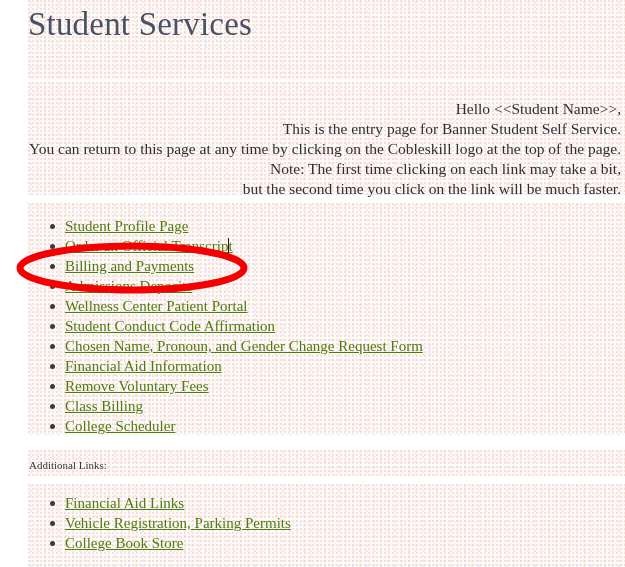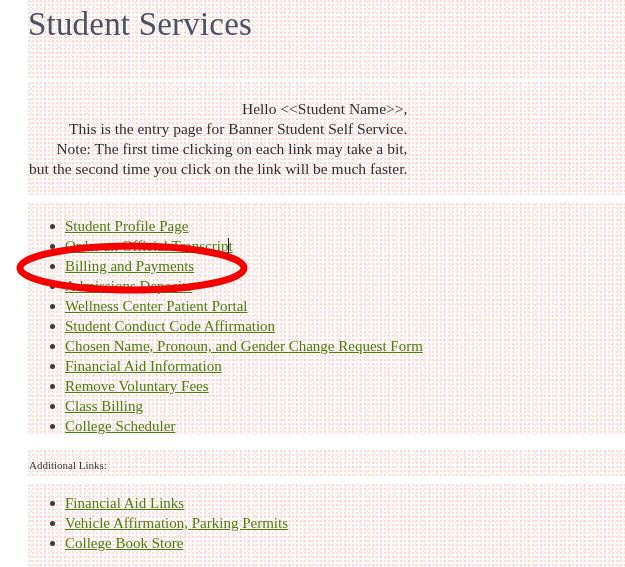--- a/index.html
+++ b/index.html
@@ -151,20 +151,21 @@
 <div class="texture" id="band-add-hdr"></div>
 <div class="texture" id="band-add-lnk"></div>
 
 <div class="content">
 
   <h1 class="page-title">Student Services</h1>
 
   <p class="intro">
     <span class="line">Hello &lt;&lt;Student Name&gt;&gt;,</span>
     <span class="line">This is the entry page for Banner Student Self Service.</span>
+    <span class="line">You can return to this page at any time by clicking on the Cobleskill logo at the top of the page.</span>
     <span class="line">Note: The first time clicking on each link may take a bit,</span>
     <span class="line">but the second time you click on the link will be much faster.</span>
   </p>
 
   <ul class="link-list" id="main-links">
     <li><a href="#">Student Profile Page</a></li>
     <li><a href="#">Order an Official Transcript</a></li>
     <li><a href="#">Billing and Payments</a></li>
     <li><a href="#">Admissions Deposits</a></li>
     <li><a href="#">Wellness Center Patient Portal</a></li>
@@ -173,21 +174,21 @@
     <li><a href="#">Financial Aid Information</a></li>
     <li><a href="#">Remove Voluntary Fees</a></li>
     <li><a href="#">Class Billing</a></li>
     <li><a href="#">College Scheduler</a></li>
   </ul>
 
   <p class="sub-heading">Additional Links:</p>
 
   <ul class="link-list" id="extra-links">
     <li><a href="#">Financial Aid Links</a></li>
-    <li><a href="#">Vehicle Affirmation, Parking Permits</a></li>
+    <li><a href="#">Vehicle Registration, Parking Permits</a></li>
     <li><a href="#">College Book Store</a></li>
   </ul>
 
   <div class="caret"></div>
 
   <svg class="annotation" viewBox="0 0 232 52">
     <ellipse cx="116" cy="26" rx="112" ry="22"></ellipse>
   </svg>
 
 </div>

